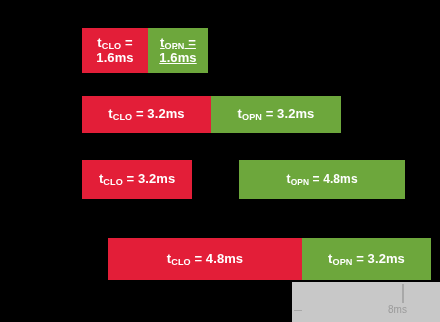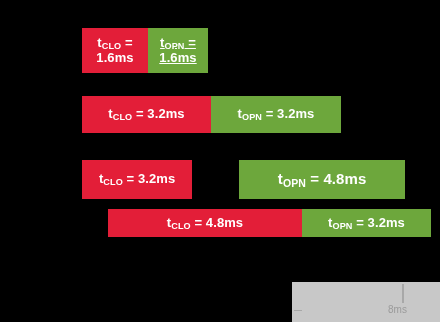--- a/index.html
+++ b/index.html
@@ -53,23 +53,23 @@
   #row-1 { left: 82px;  top: 28px;  width: 136px; height: 45px; }
   #row-1 .seg-closed { width: 66px;  font-size: 13px; }
   #row-1 .seg-open   { width: 60px;  font-size: 13px; text-decoration: underline; }
 
   #row-2 { left: 82px;  top: 96px;  width: 259px; height: 37px; }
   #row-2 .seg-closed { width: 129px; font-size: 13px; }
   #row-2 .seg-open   { width: 130px; font-size: 13px; }
 
   #row-3 { left: 82px;  top: 160px; width: 323px; height: 39px; }
   #row-3 .seg-closed { width: 129px; font-size: 13px; }
-  #row-3 .seg-open   { width: 194px; font-size: 15px; margin-left: 47px; }
+  #row-3 .seg-open   { width: 194px; font-size: 12px; margin-left: 47px; }
 
-  #row-4 { left: 82px;  top: 209px; width: 323px; height: 28px; padding-left: 26px; }
+  #row-4 { left: 82px;  top: 238px; width: 323px; height: 42px; padding-left: 26px; }
   #row-4 .seg-closed { width: 194px; font-size: 13px; }
   #row-4 .seg-open   { width: 129px; font-size: 13px; }
 
   
   #axis-panel {
     position: absolute;
     left: 292px;
     top: 282px;
     width: 148px;
     height: 52px;

